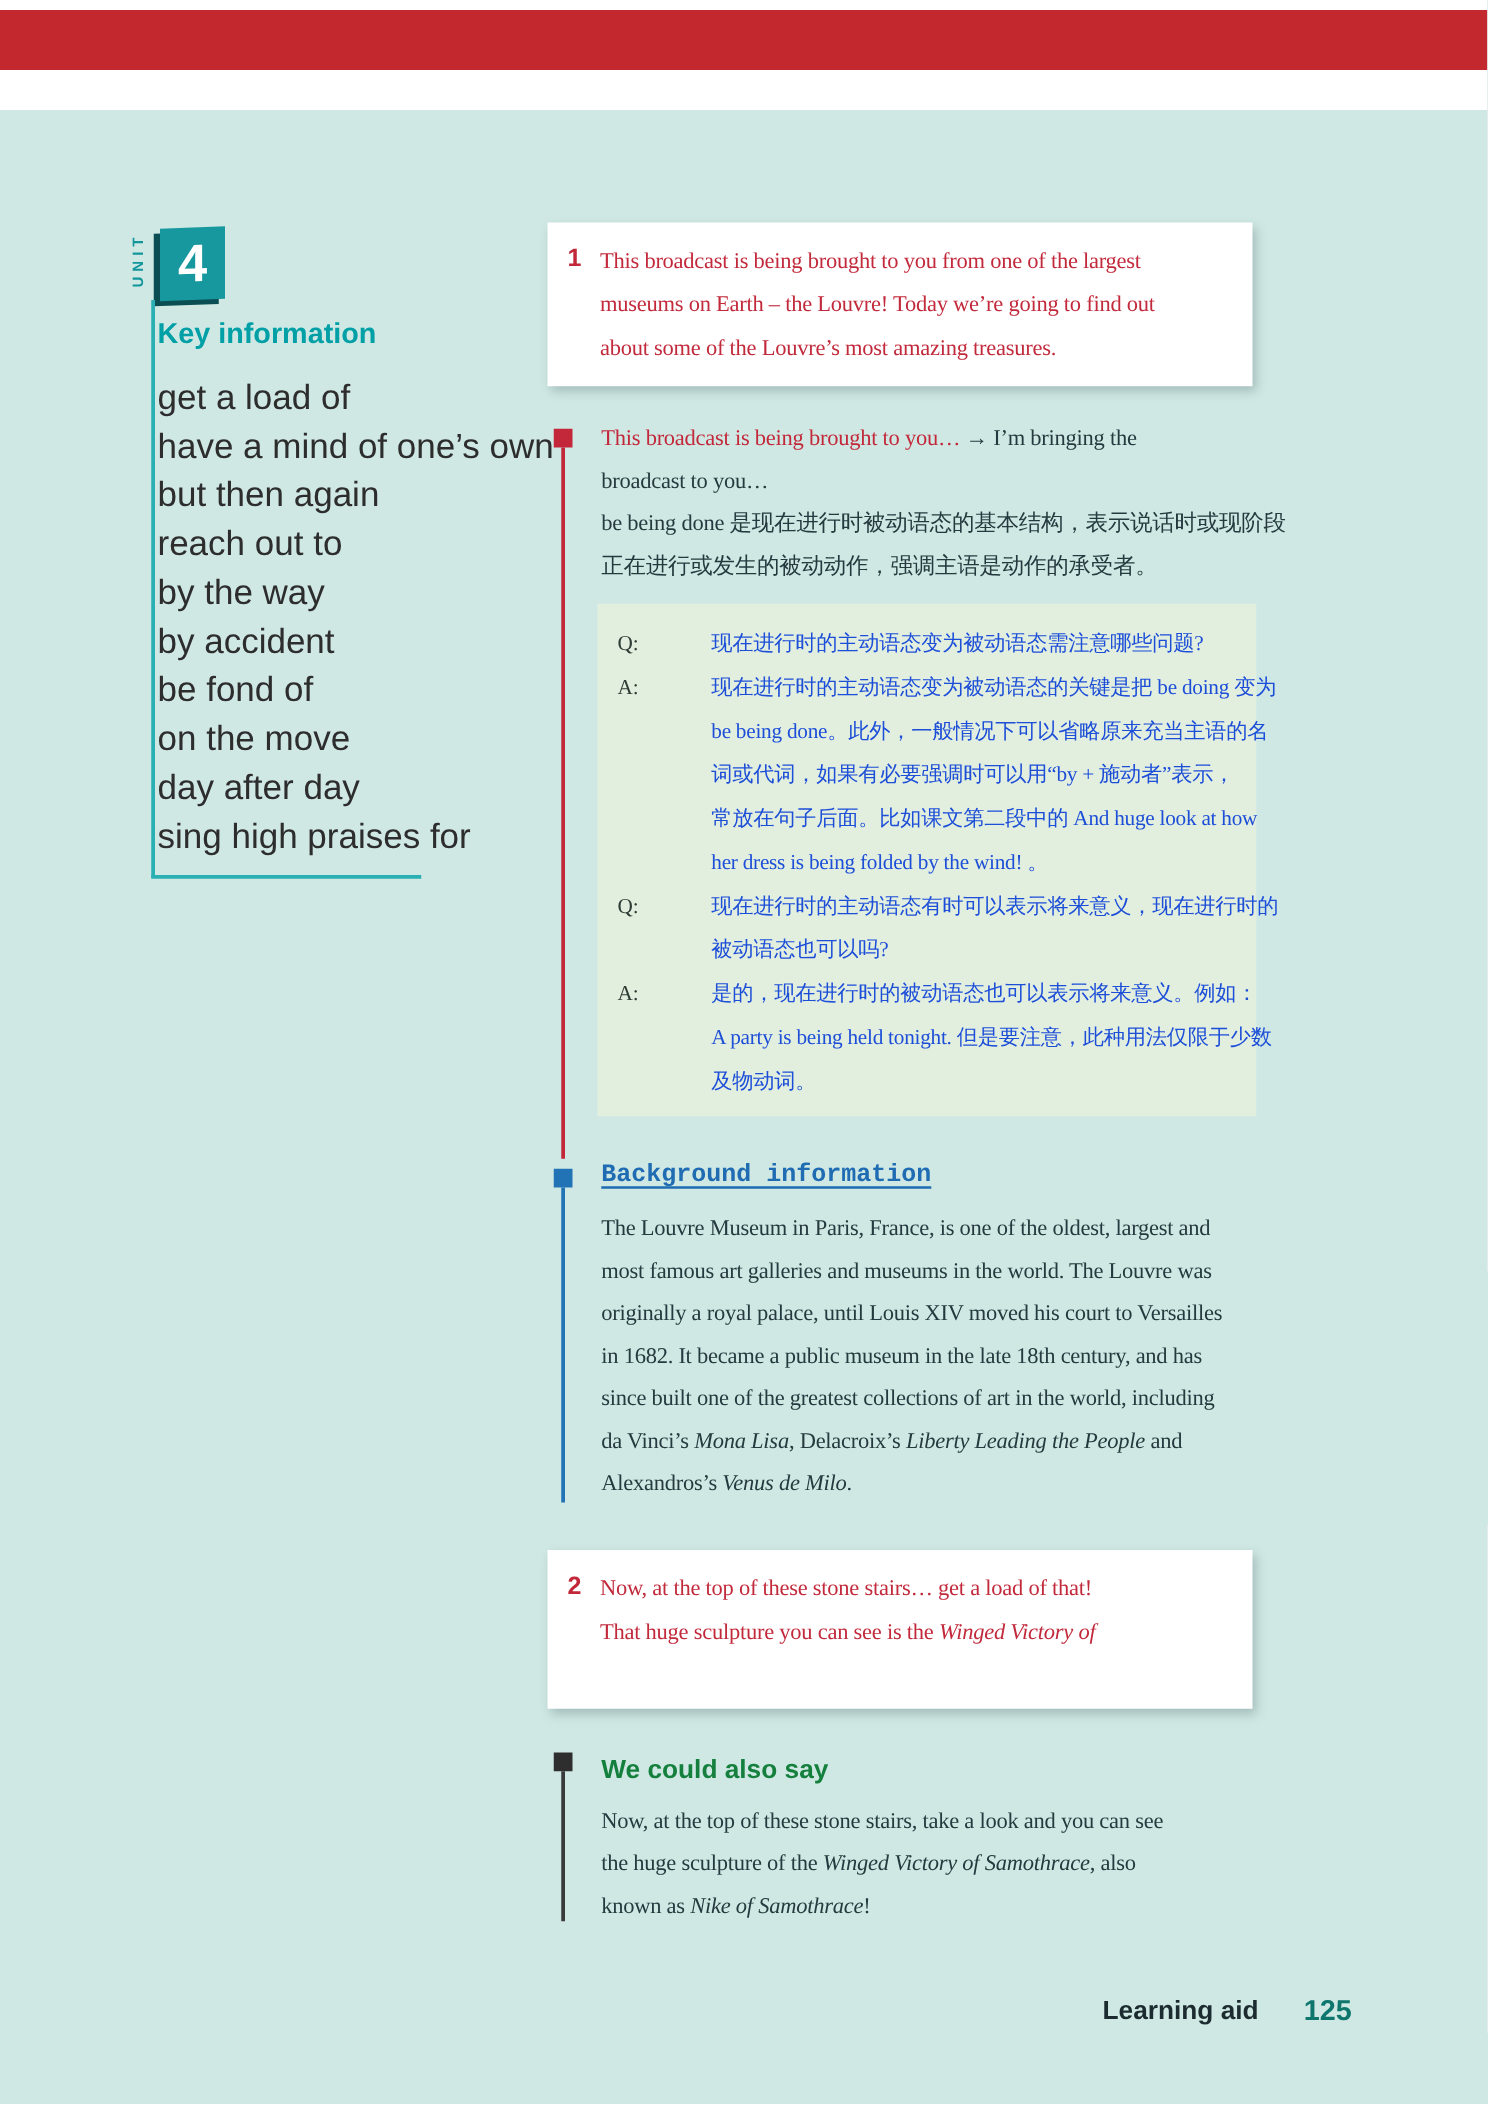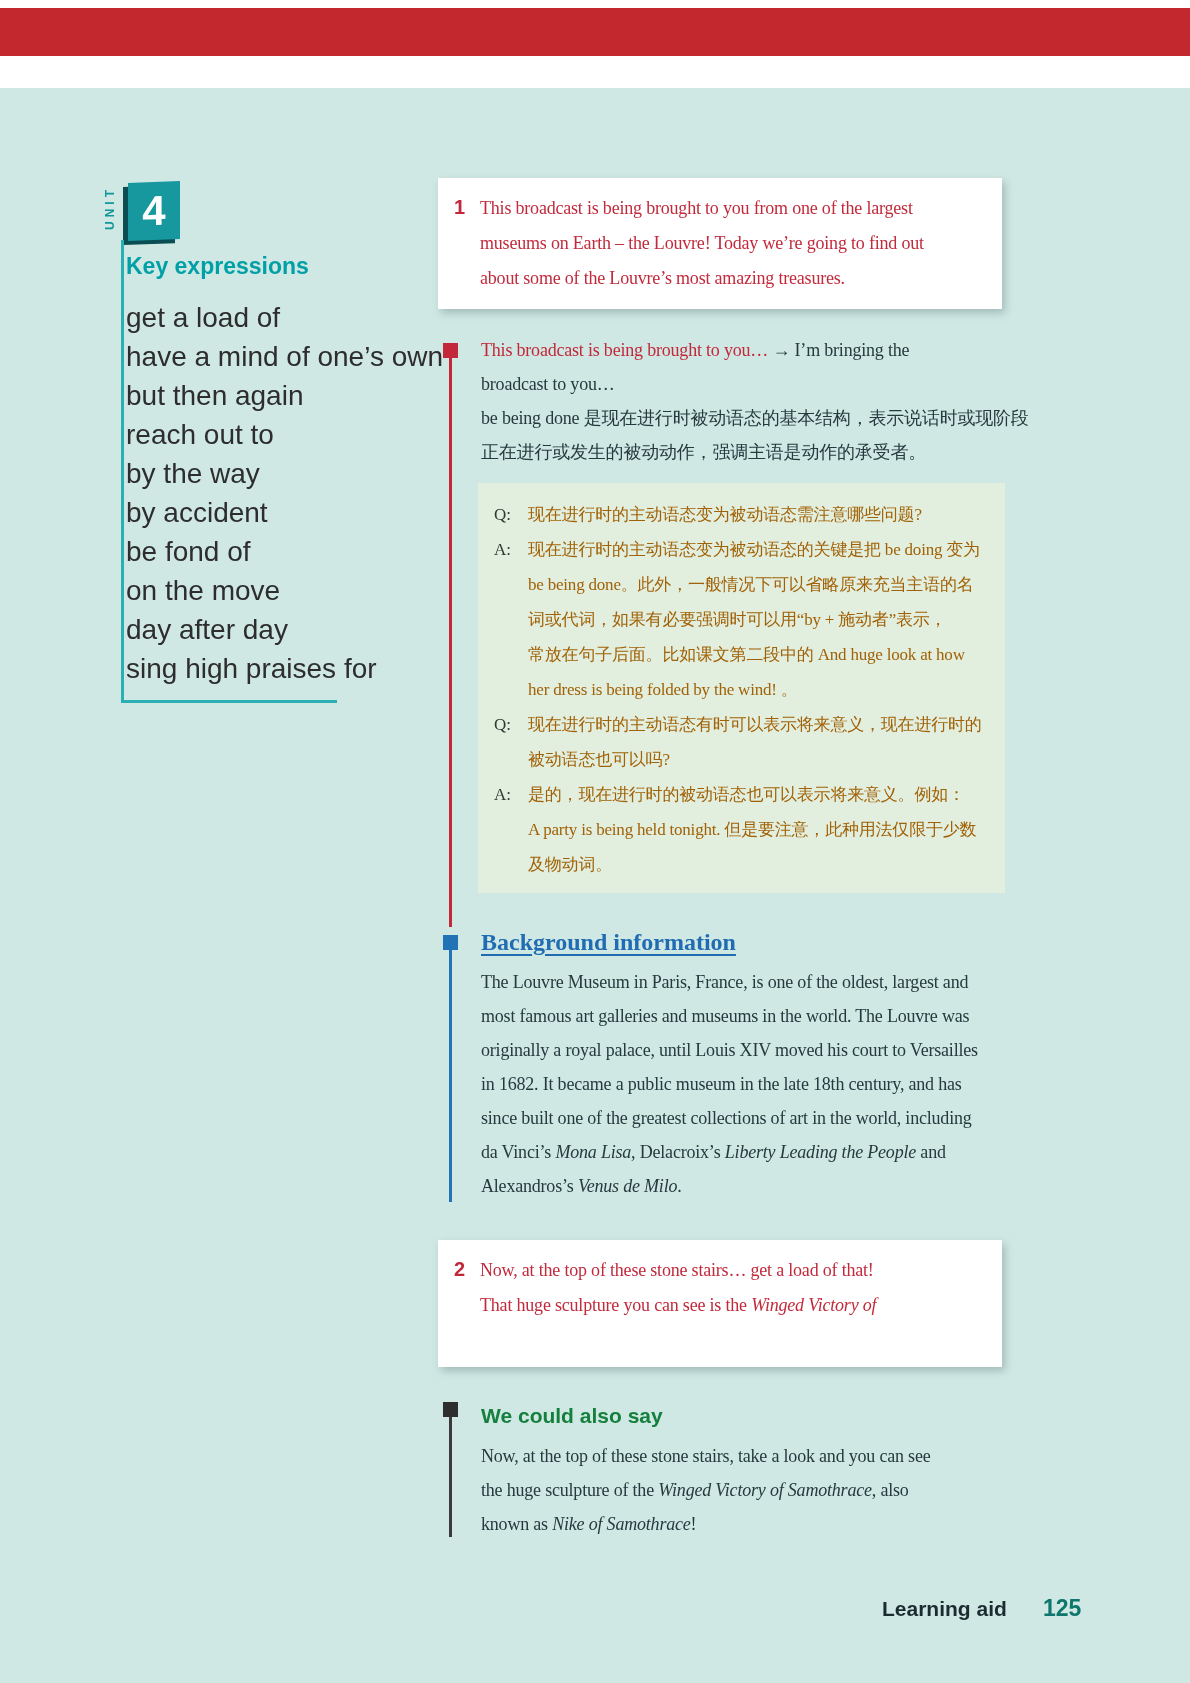--- a/index.html
+++ b/index.html
@@ -49,25 +49,25 @@
   .as-para{position:absolute;left:481px;top:1439px;width:530px;}
   .seg-red{color:#c2283a;}
   .seg-it{font-style:italic;}
 
   
   .qa-box{position:absolute;left:478px;top:483px;width:527px;height:410px;background:#e2efdf;
         padding:14px 12px 0 16px;box-sizing:border-box;}
   .qa-row{display:flex;}
   .qa-label{flex:none;width:34px;font-size:17px;line-height:35px;color:#2c3b33;}
   .qa-lines{flex:1;}
-  .qa-lines .line{font-size:17px;line-height:35px;color:#a16207;white-space:nowrap;letter-spacing:-0.2px;}
+  .qa-lines .line{font-size:17px;line-height:35px;color:#1d4ed8;white-space:nowrap;letter-spacing:-0.2px;margin-left:41px;}
 
   
-  .bg-title{position:absolute;left:481px;top:929px;font-family:Liberation Serif, serif;font-weight:bold;
-        font-size:24px;color:#1f6cb3;text-decoration:underline;text-underline-offset:4px;}
+  .bg-title{position:absolute;left:481px;top:929px;font-family:Liberation Mono, monospace;font-weight:bold;
+        font-size:20px;color:#1f6cb3;text-decoration:underline;text-underline-offset:4px;}
   .as-title{position:absolute;left:481px;top:1404px;font-family:Liberation Sans, sans-serif;
         font-weight:bold;font-size:21px;color:#15803d;}
 
   
   .footer-label{position:absolute;left:882px;top:1597px;font-family:"Liberation Sans",sans-serif;
         font-weight:bold;font-size:21px;color:#1c2b2f;}
   .page-num{position:absolute;left:1043px;top:1595px;font-family:"Liberation Sans",sans-serif;
         font-weight:bold;font-size:23px;color:#0f766e;}
 </style>
 </head>
@@ -76,21 +76,21 @@
 <div class="page">
   <div class="topbar"></div>
   <div class="teal-bg"></div>
 
   <div class="unit-vertical">UNIT</div>
   <div class="unit-badge">
     <span>4</span>
   </div>
   <div class="teal-vline"></div>
   <div class="teal-hline"></div>
-  <div class="kx-title">Key expressions</div>
+  <div class="kx-title">Key information</div>
   <ul class="kx-list">
     <li>get a load of</li>
     <li>have a mind of one’s own</li>
     <li>but then again</li>
     <li>reach out to</li>
     <li>by the way</li>
     <li>by accident</li>
     <li>be fond of</li>
     <li>on the move</li>
     <li>day after day</li>

